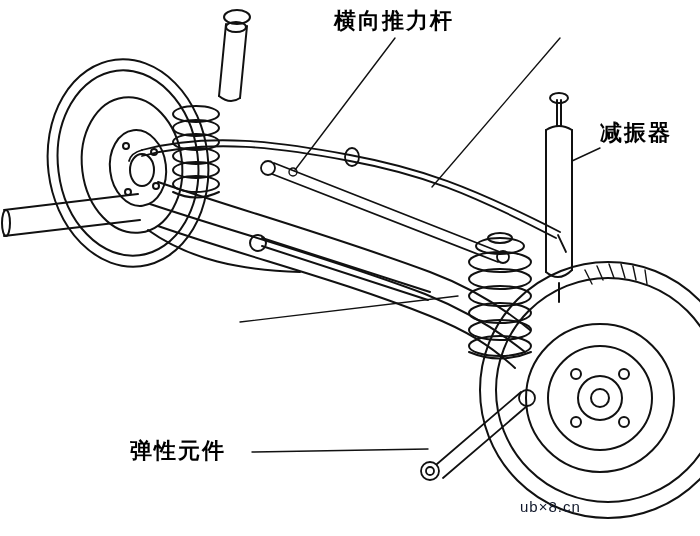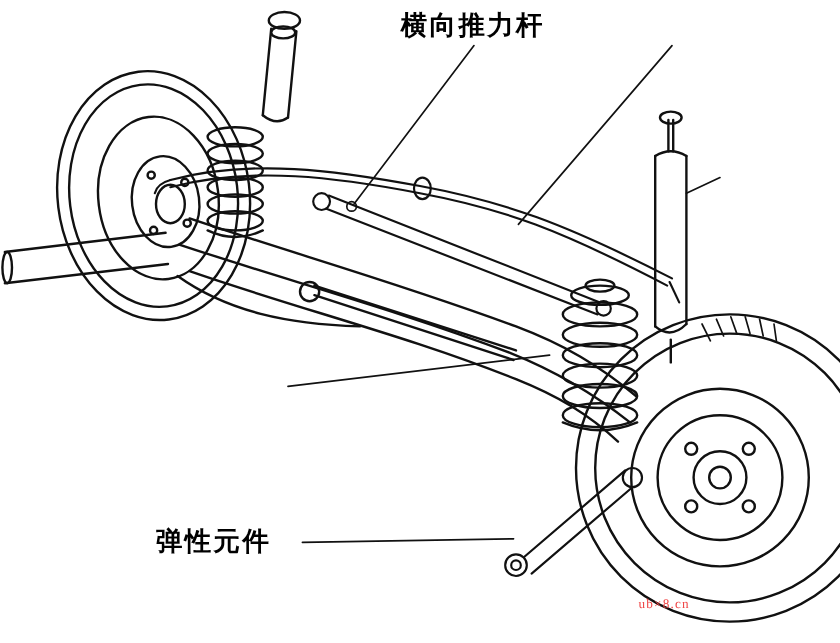--- a/index.html
+++ b/index.html
@@ -1,39 +1,38 @@
 <!DOCTYPE html>
 <html><head>
 <meta charset="utf-8">
 <style>
   html,body{margin:0;padding:0;background:#fff;}
   .stage{
     position:relative;
     width:700px;height:536px;
     background:#fff;
     overflow:hidden;
-    font-family:Liberation Serif, serif;
+    font-family:Liberation Sans, sans-serif;
   }
   .art{position:absolute;left:0;top:0;}
   .label{
     position:absolute;
     font-weight:bold;
     font-size:22px;
     letter-spacing:2px;
     color:#000;
     white-space:nowrap;
     line-height:1;
   }
   .watermark{
     position:absolute;
     left:520px;top:498px;
-    font-size:11px;
-    color:#ef4444;
+    font-size:15px;
+    color:#0f172a;
     letter-spacing:1px;
-    margin-left:12px;
   }
 </style>
 </head>
 <body>
 
 <div class="stage">
 
   <svg class="art" width="700" height="536" viewBox="0 0 700 536">
     <g stroke="#111" fill="none" stroke-width="2" stroke-linecap="round">
 
@@ -158,19 +157,20 @@
         <path d="M600,148 L572,161"></path>
         <path d="M240,322 L458,296"></path>
         <path d="M252,452 L428,449"></path>
       </g>
     </g>
   </svg>
 
   <div class="label" style="left:334px;top:10px">横向推力杆</div>
 
 
+  <div class="label" style="left:600px;top:122px">减振器</div>
 
 
   <div class="label" style="left:130px;top:440px">弹性元件</div>
 
   <div class="watermark">ub×8.cn</div>
 
 </div>
 
 </body></html>

